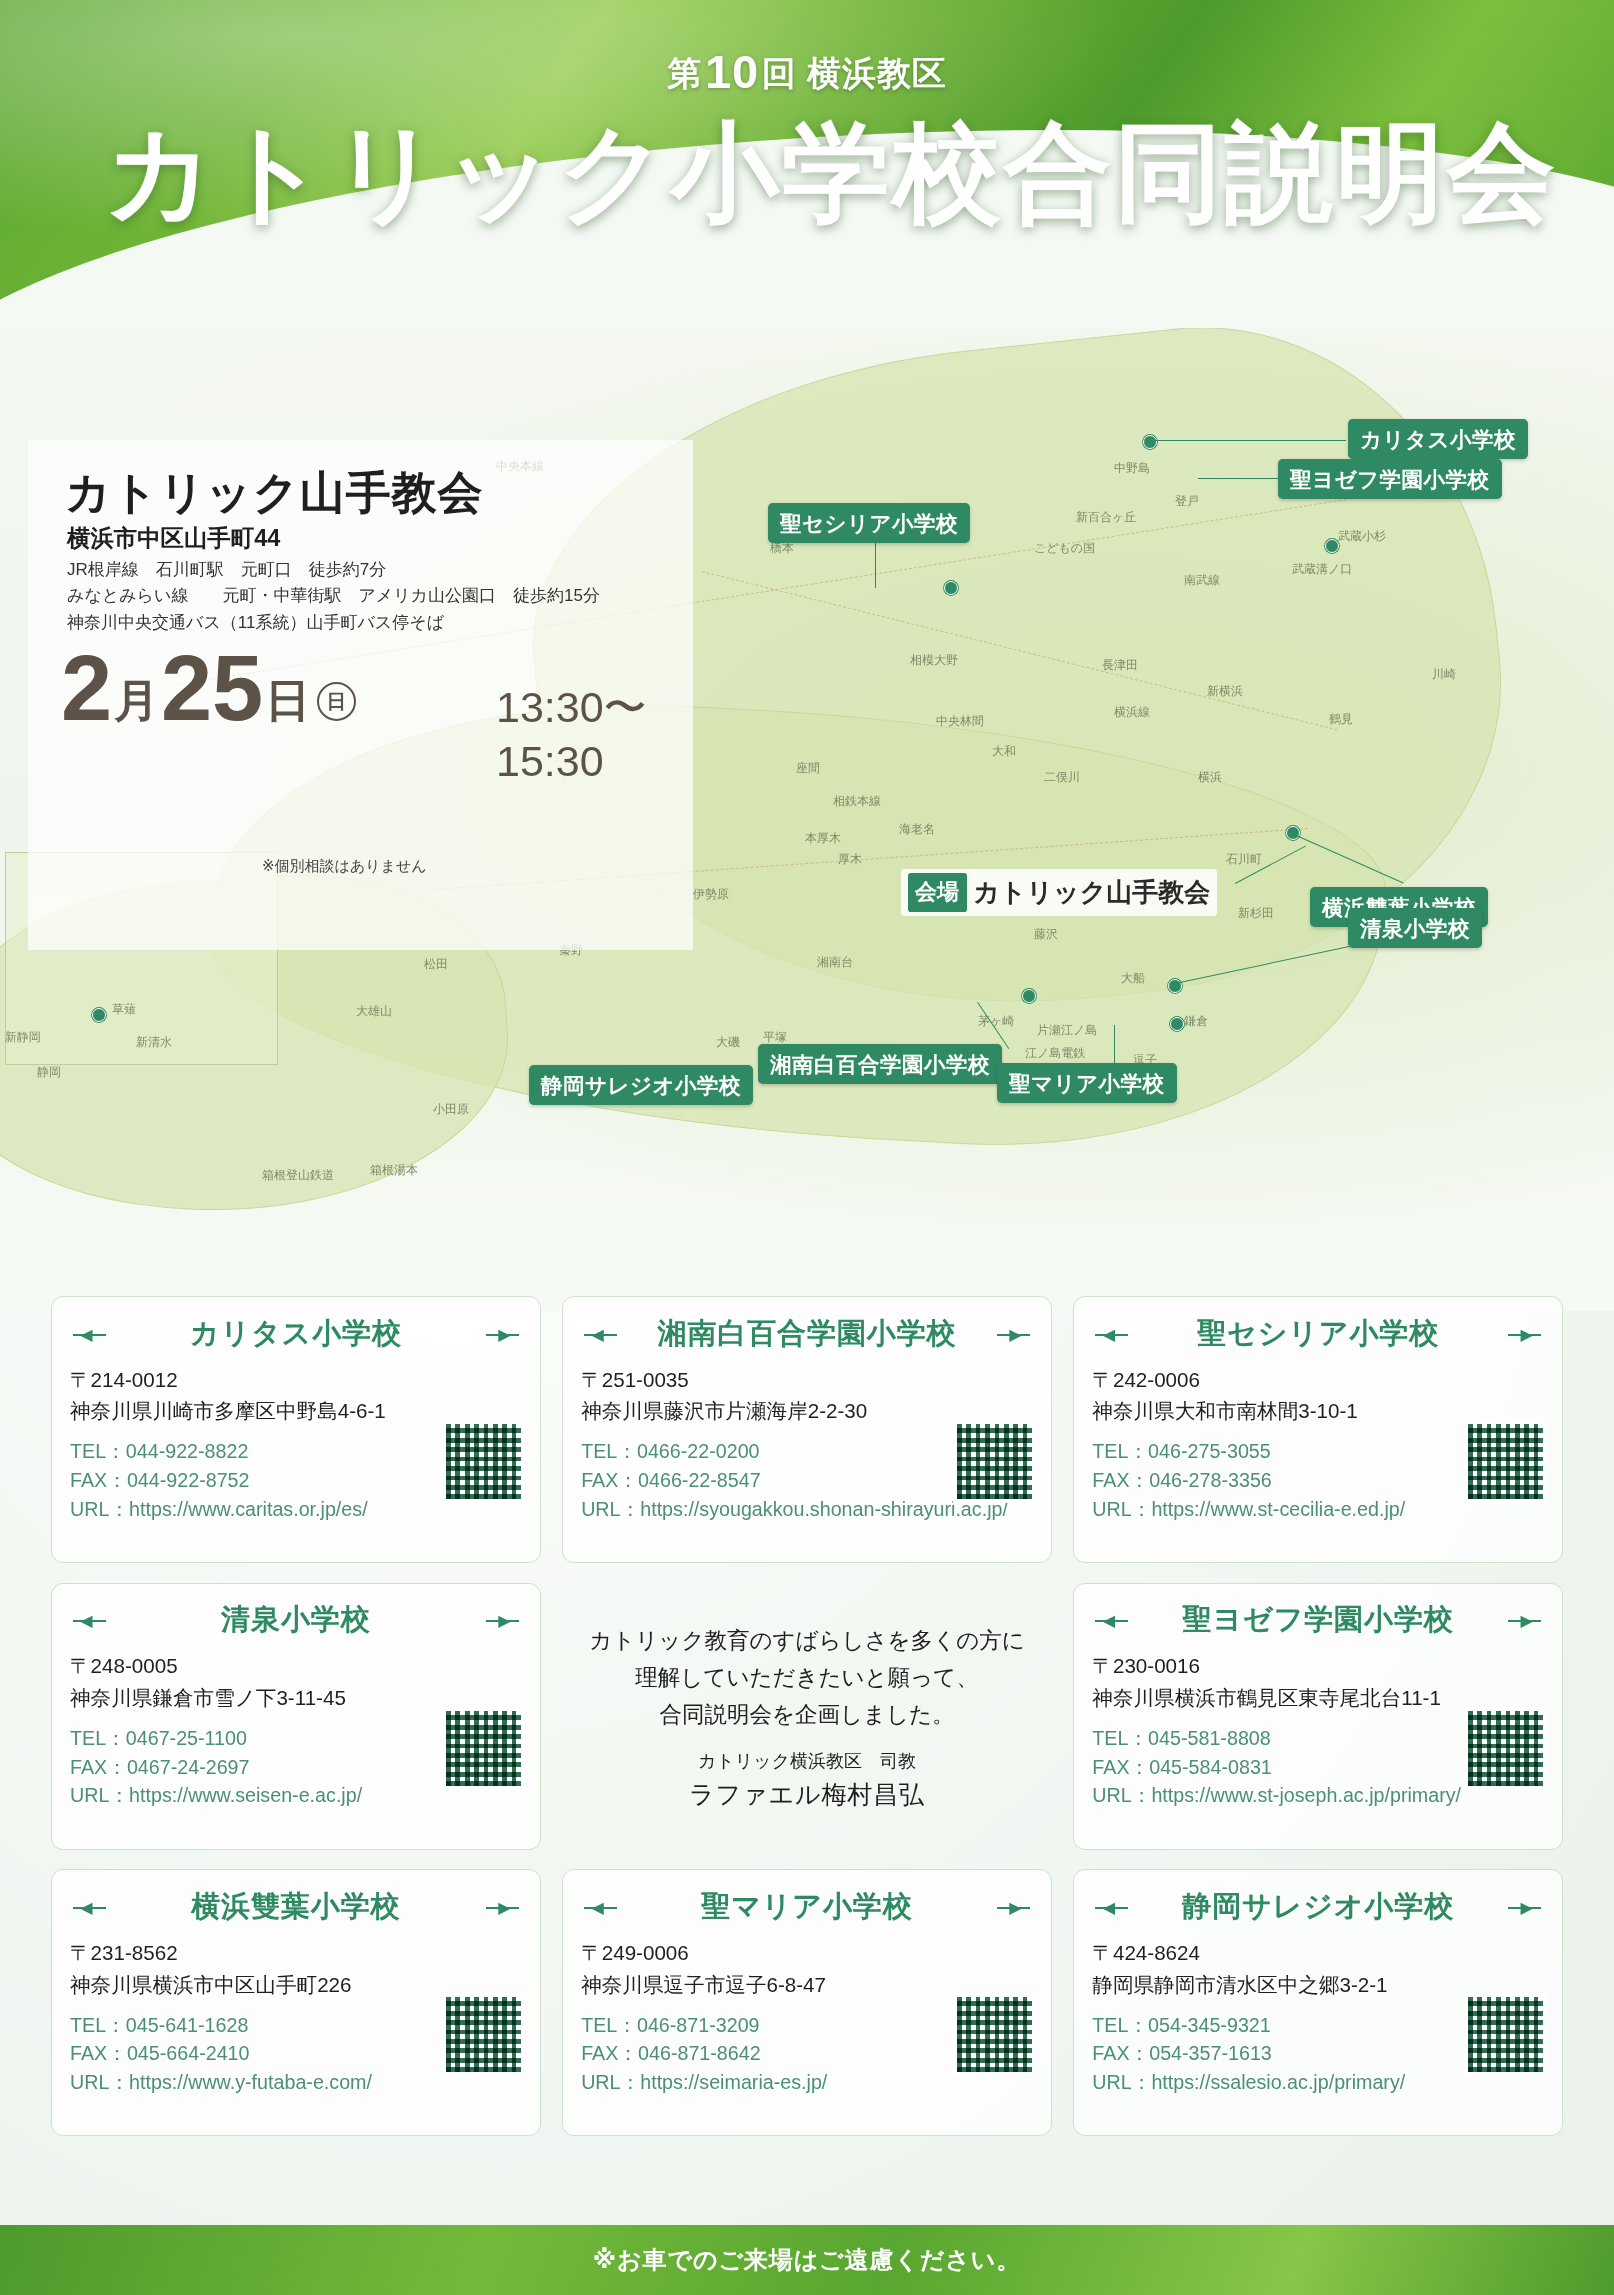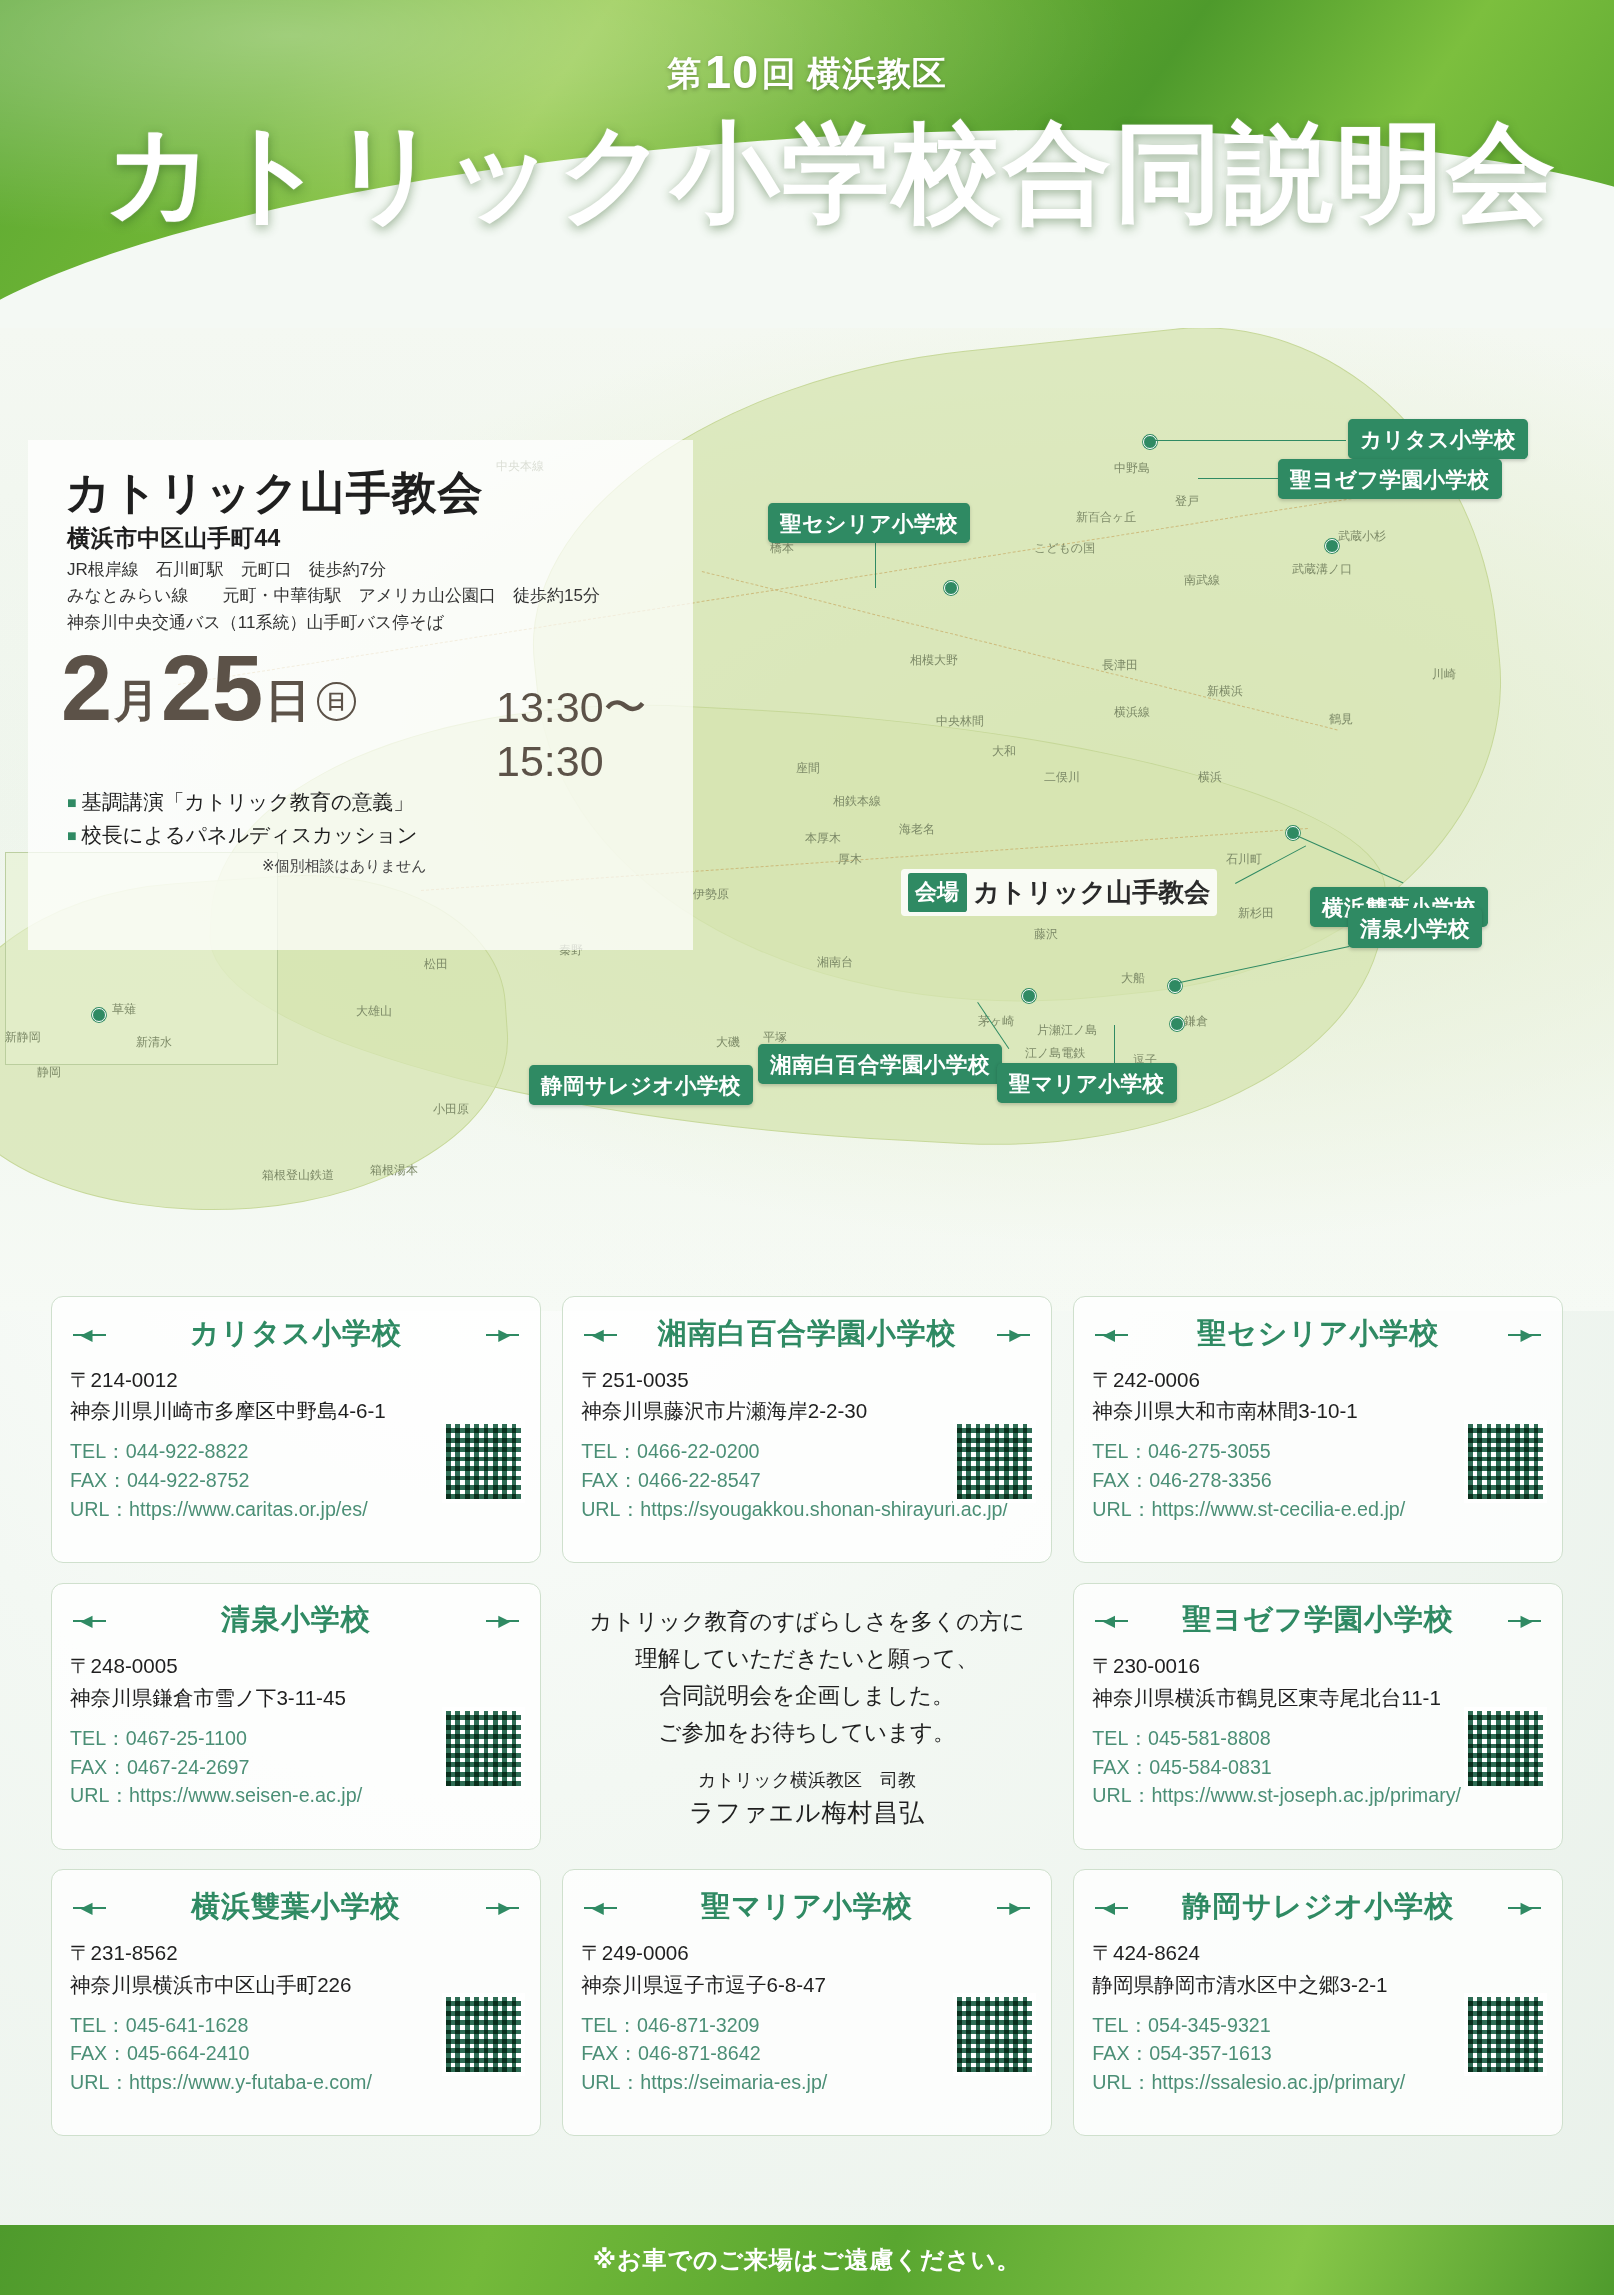--- a/index.html
+++ b/index.html
@@ -352,24 +352,20 @@
       <span class="d-num">25</span>
       <span class="d-unit">日</span>
       <span class="d-sun">日</span>
     </div>
 
     <div class="time">
       <div>13:30〜</div>
       <div>15:30</div>
     </div>
 
-    <div class="bullets">
-      <div><span class="sq">■</span><span>基調講演「カトリック教育の意義」</span></div>
-      <div><span class="sq">■</span><span>校長によるパネルディスカッション</span></div>
-    </div>
 
     <div class="note">※個別相談はありません</div>
   </div>
 
   <div class="grid">
 
     <div class="card">
       <div class="card-title"><span class="arrow" style="left:10.3px;">◀</span><span>カリタス小学校</span><span class="arrow" style="right:10.3px;">▶</span></div>
       <div class="zip">〒214-0012</div>
       <div class="addr">神奈川県川崎市多摩区中野島4-6-1</div>
@@ -407,21 +403,20 @@
       <div class="fax">FAX：0467-24-2697</div>
       <div class="url">URL：https://www.seisen-e.ac.jp/</div>
       <div class="qr"></div>
     </div>
 
     <div class="card msg-card">
       <div class="msg-text">
         <div>カトリック教育のすばらしさを多くの方に</div>
         <div>理解していただきたいと願って、</div>
         <div>合同説明会を企画しました。</div>
-        <div>ご参加をお待ちしています。</div>
       </div>
       <div class="msg-role">カトリック横浜教区　司教</div>
       <div class="msg-name">ラファエル梅村昌弘</div>
     </div>
 
     <div class="card">
       <div class="card-title"><span class="arrow" style="left:10.3px;">◀</span><span>聖ヨゼフ学園小学校</span><span class="arrow" style="right:10.3px;">▶</span></div>
       <div class="zip">〒230-0016</div>
       <div class="addr">神奈川県横浜市鶴見区東寺尾北台11-1</div>
       <div class="tel">TEL：045-581-8808</div>

